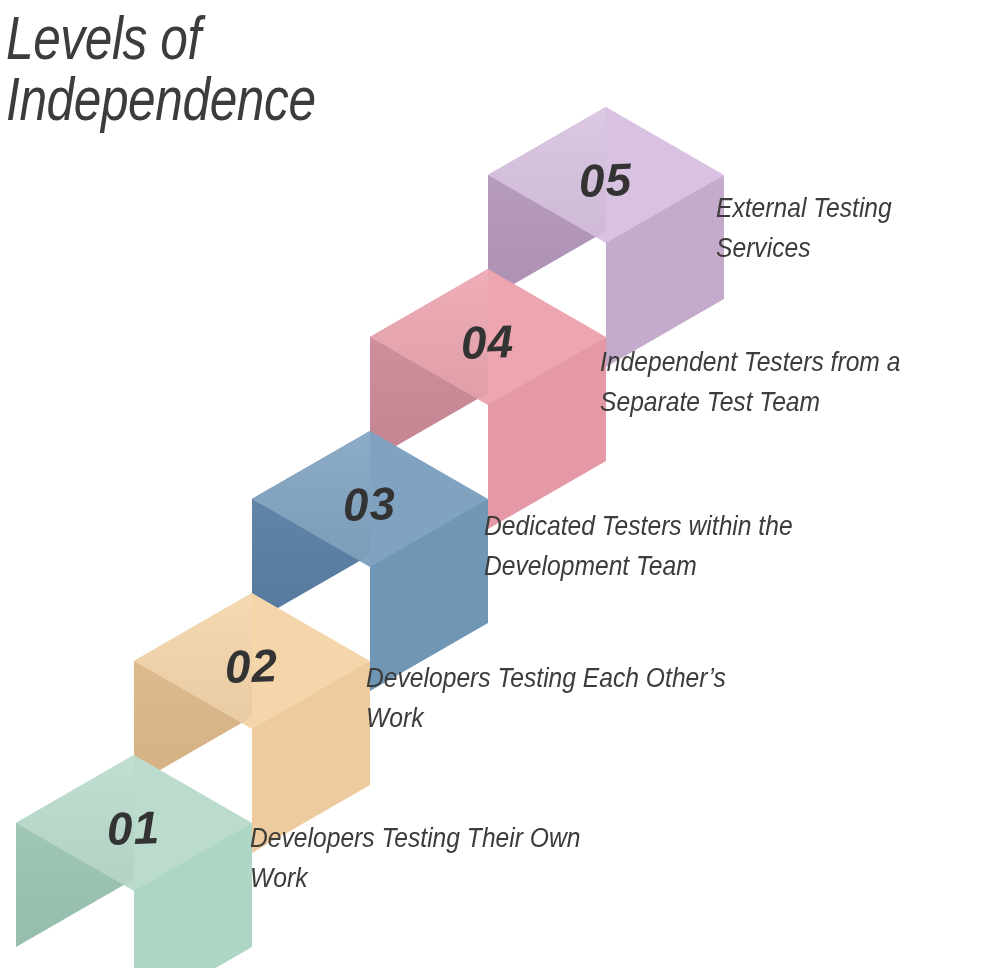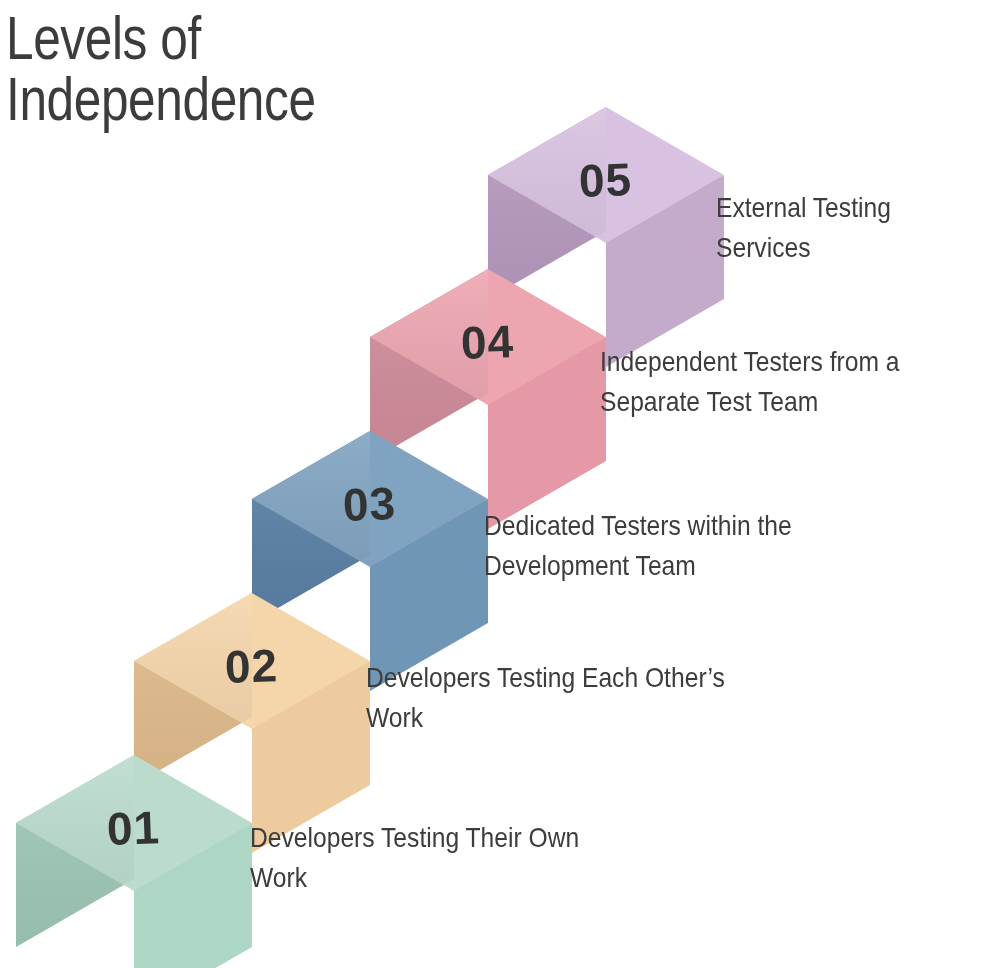--- a/index.html
+++ b/index.html
@@ -13,20 +13,21 @@
     position: relative;
     overflow: hidden;
     font-family: "Liberation Sans", sans-serif;
   }
   #stage {
     position: absolute;
     left: 0;
     top: 0;
     width: 816px;
     height: 968px;
+    font-style: italic;
   }
   #title {
     position: absolute;
     left: 6px;
     top: 8px;
     width: 470px;
     font-family: "Liberation Sans", sans-serif;
     font-size: 62px;
     line-height: 0.98;
     font-weight: 400;

